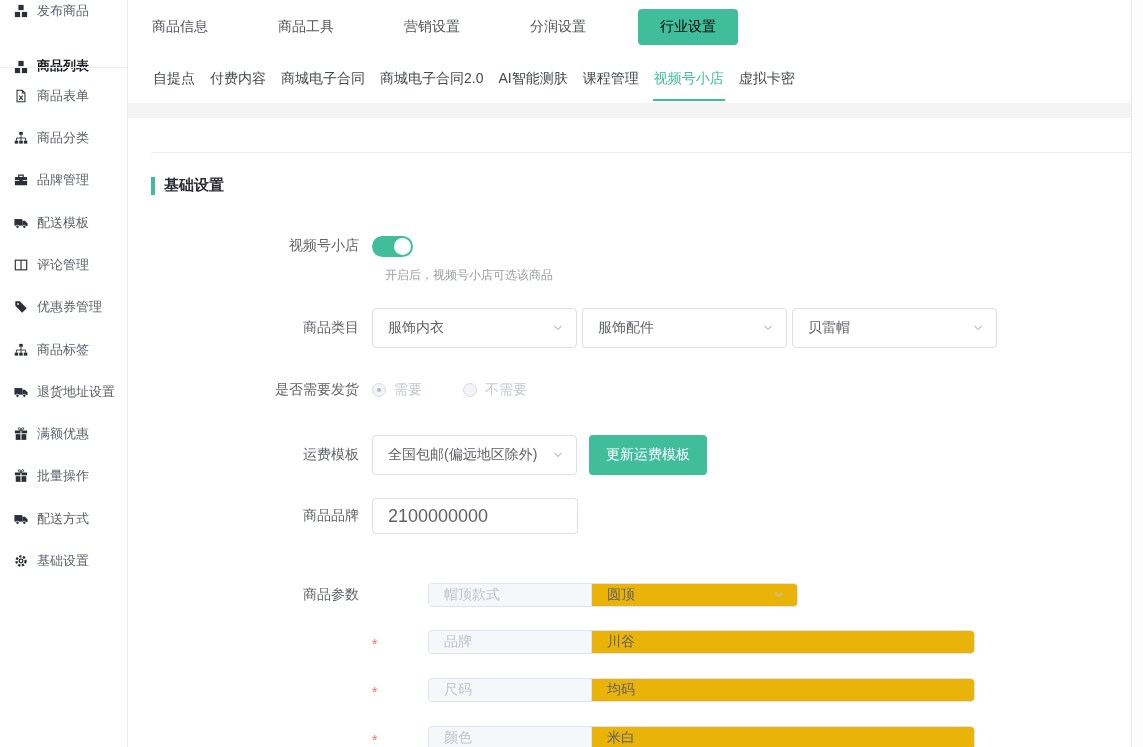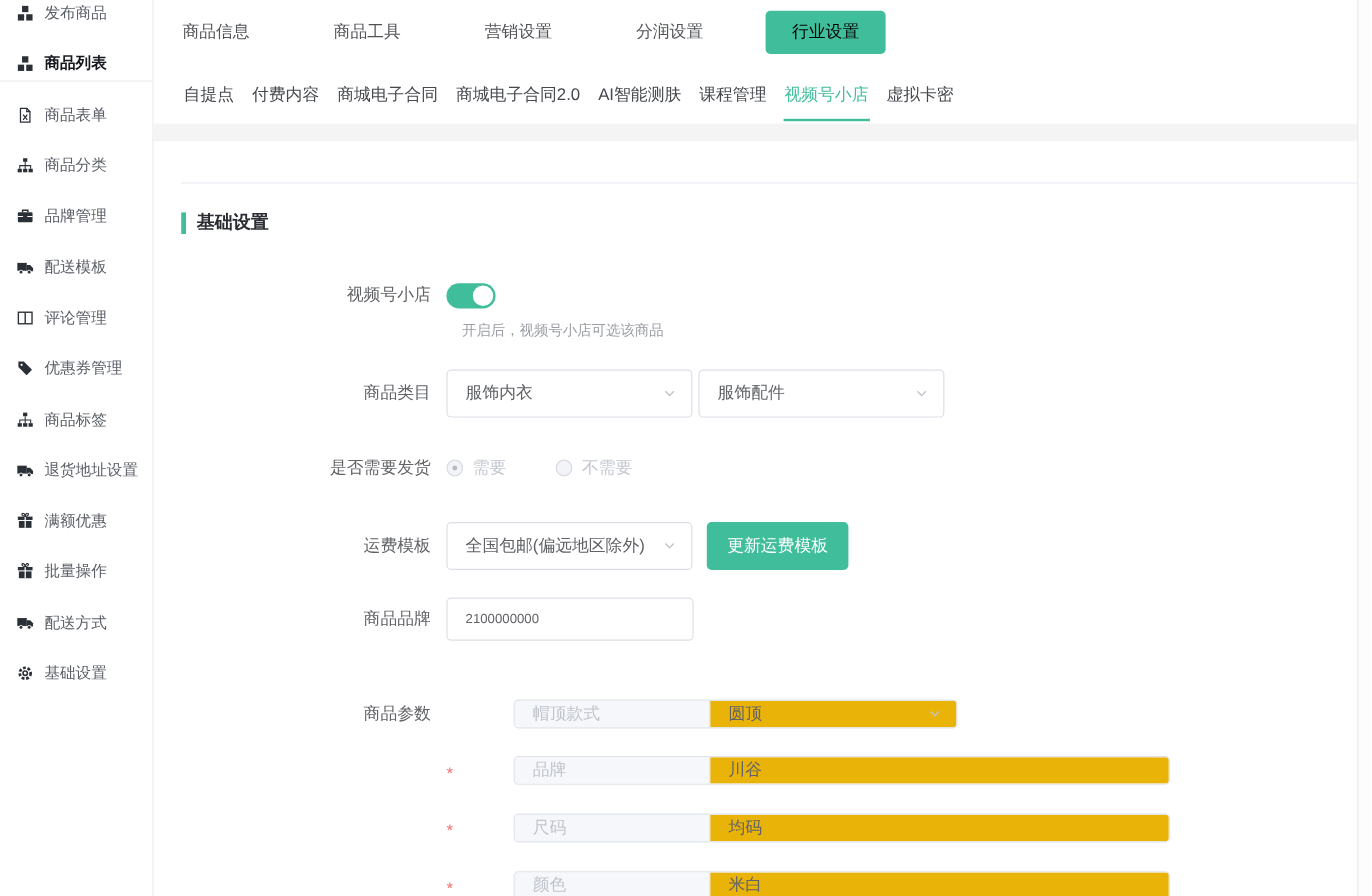--- a/index.html
+++ b/index.html
@@ -8,21 +8,21 @@
   .stage { position:relative; width:1143px; height:747px; background:#fff; }
 
   
   .sidebar { position:absolute; left:0; top:0; width:128px; height:747px;
     background:#fff; border-right:1px solid #ececec; overflow:hidden; z-index:3; }
   .side-list { margin-top:-10px; }
   .side-item { height:42.3px; display:flex; align-items:center; padding-left:13px;
     color:#5a5e66; font-size:13px; cursor:pointer; white-space:nowrap; }
   .side-item .sicon { width:15px; height:15px; margin-right:9px; color:#2b2f36;
     display:inline-flex; align-items:center; justify-content:center; flex:0 0 15px; }
-  .side-item.active { color:#16181d; font-weight:bold; }
+  .side-item.active { color:#16181d; font-weight:bold;align-items:flex-end; }
   .side-divider { position:absolute; left:0; top:67px; width:128px;
     border-top:1px solid #ededed; }
 
   
   .tabcard { position:absolute; left:128px; top:0; width:1003px; height:103px; background:#fff; }
   .tabs1 { position:absolute; left:24px; top:8px; height:38px; display:flex; align-items:center; }
   .tab1 { color:#515357; margin-right:70px; cursor:pointer; white-space:nowrap; }
   .tab1.pill { margin-right:0; margin-left:-18px; background:#40be9c; color:#000000;
     padding:9px 22px; border-radius:4px; }
   .tabs2 { position:absolute; left:24px; top:66px; display:flex; align-items:flex-start; }
@@ -61,21 +61,21 @@
   .rcirc { width:14px; height:14px; border-radius:50%; border:1px solid #d8dbe2; background:#f2f4f8;
     margin-right:8px; position:relative; }
   .rcirc.checked::after { content:""; position:absolute; left:4px; top:4px; width:4px; height:4px;
     border-radius:50%; background:#b4b9c2; }
   .radio-opt .rlabel { color:#c3c7cf; }
 
   
   .gbtn { height:40px; padding:0 17px; background:#40be9c; color:#fff; border:none; border-radius:4px;
     font-size:14px; margin-left:12px; cursor:pointer; font-family:inherit; }
   .textinput { width:206px; height:36px; border:1px solid #dcdfe6; border-radius:4px; padding:0 15px;
-    color:#606266; font-size:11px; font-family:inherit; background:#fff; outline:none; }
+    color:#606266; font-size:18px; font-family:inherit; background:#fff; outline:none; }
 
   
   .req-cell { width:56px; flex:0 0 56px; color:#f56c6c; font-size:14px; padding-top:4px; }
   .pgroup { display:flex; height:24px; border:1px solid #e0e3e9; border-radius:4px; overflow:hidden; background:#fff; }
   .pname { width:163px; flex:0 0 163px; background:#f5f7fa; border-right:1px solid #e0e3e9;
     display:flex; align-items:center; padding-left:15px; color:#c0c4cc; }
   .pvalue { display:flex; align-items:center; padding:0 12px 0 15px; color:#606266; background:#eab308; }
   .pvalue .stext { flex:1; }
 </style>
 </head>
@@ -280,20 +280,28 @@
           <div class="selectbox" style="width: 205px;">
             <span class="stext">服饰内衣</span>
             <span class="chev">
               <svg width="12" height="12" viewBox="0 0 12 12">
                 <path d="M2.5 4 L6 7.5 L9.5 4" fill="none" stroke="#c0c4cc" stroke-width="1.2"></path>
               </svg>
             </span>
           </div>
           <div class="selectbox" style="width: 205px;">
             <span class="stext">服饰配件</span>
+            <span class="chev">
+              <svg width="12" height="12" viewBox="0 0 12 12">
+                <path d="M2.5 4 L6 7.5 L9.5 4" fill="none" stroke="#c0c4cc" stroke-width="1.2"></path>
+              </svg>
+            </span>
+          </div>
+          <div class="selectbox" style="width: 205px;">
+            <span class="stext">贝雷帽</span>
             <span class="chev">
               <svg width="12" height="12" viewBox="0 0 12 12">
                 <path d="M2.5 4 L6 7.5 L9.5 4" fill="none" stroke="#c0c4cc" stroke-width="1.2"></path>
               </svg>
             </span>
           </div>
         </div>
     </div>
 
     <div class="frow" style="top:252px;">

